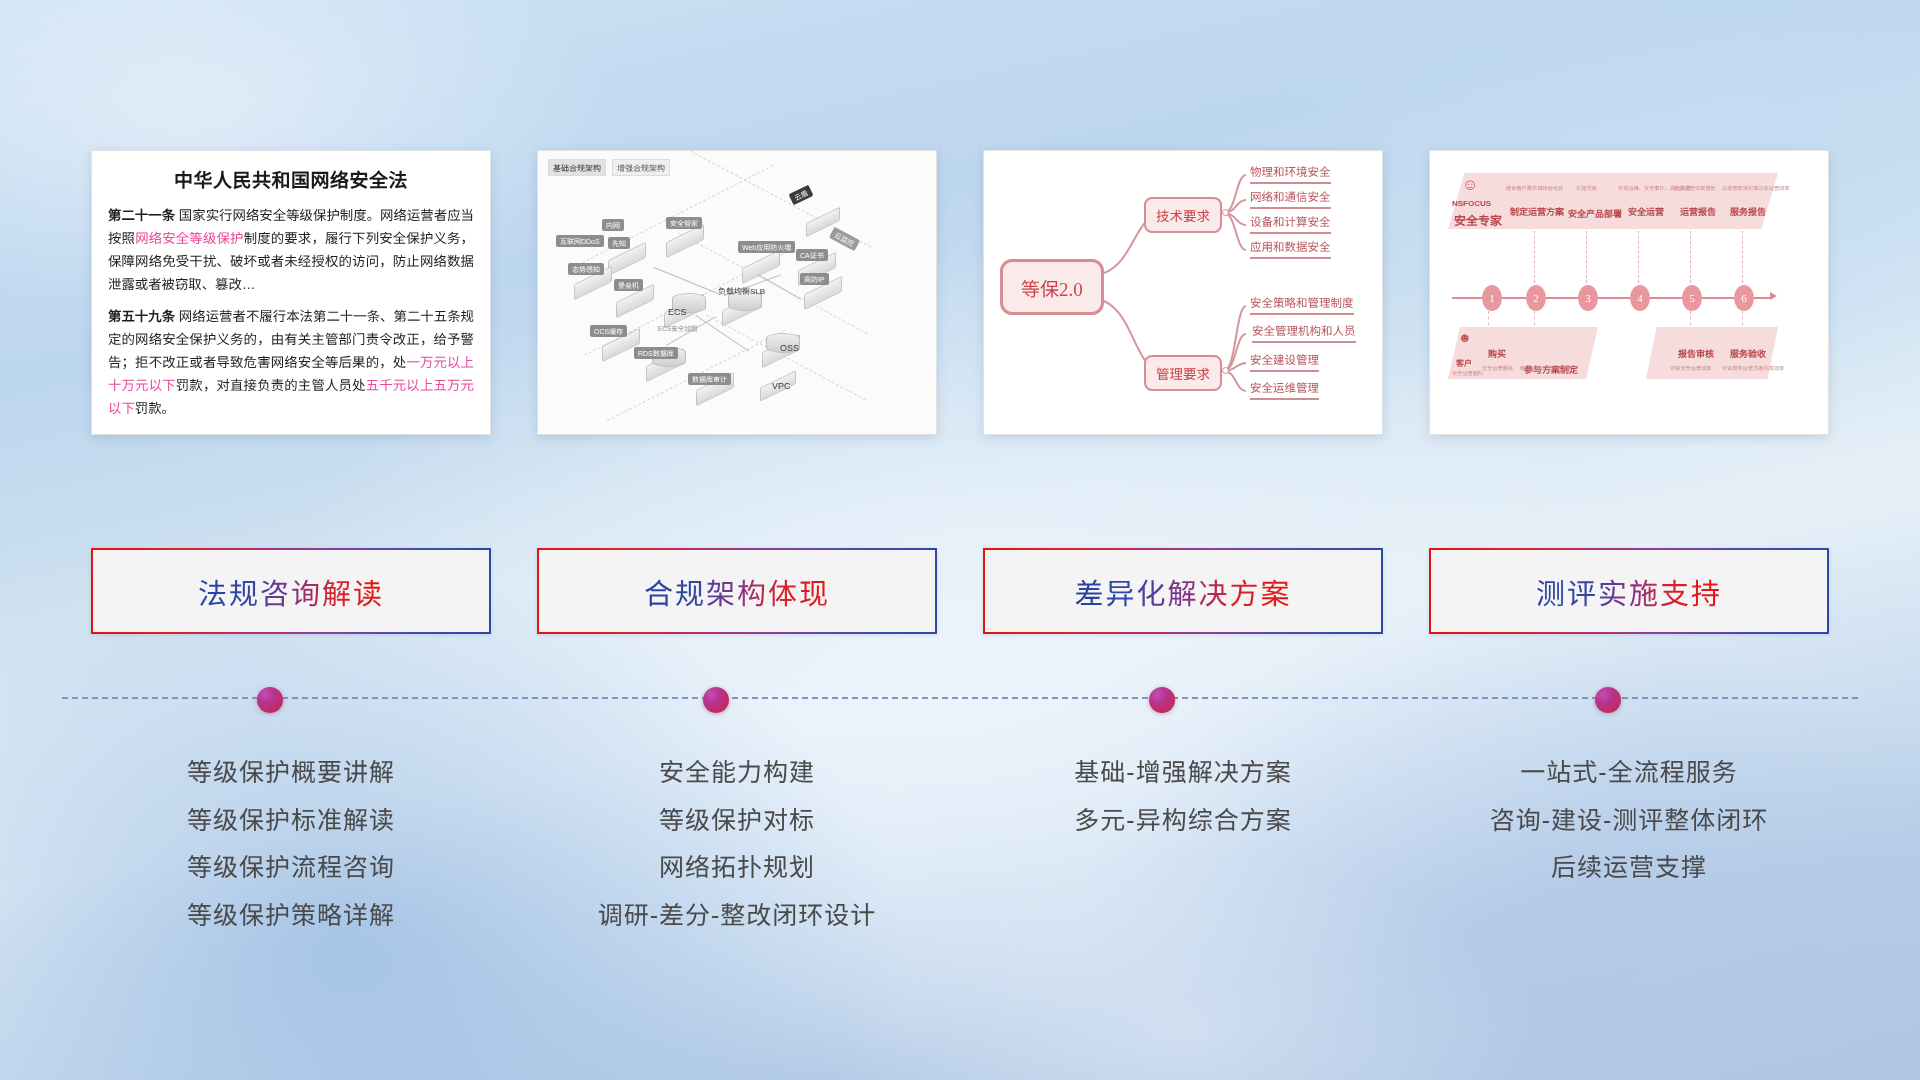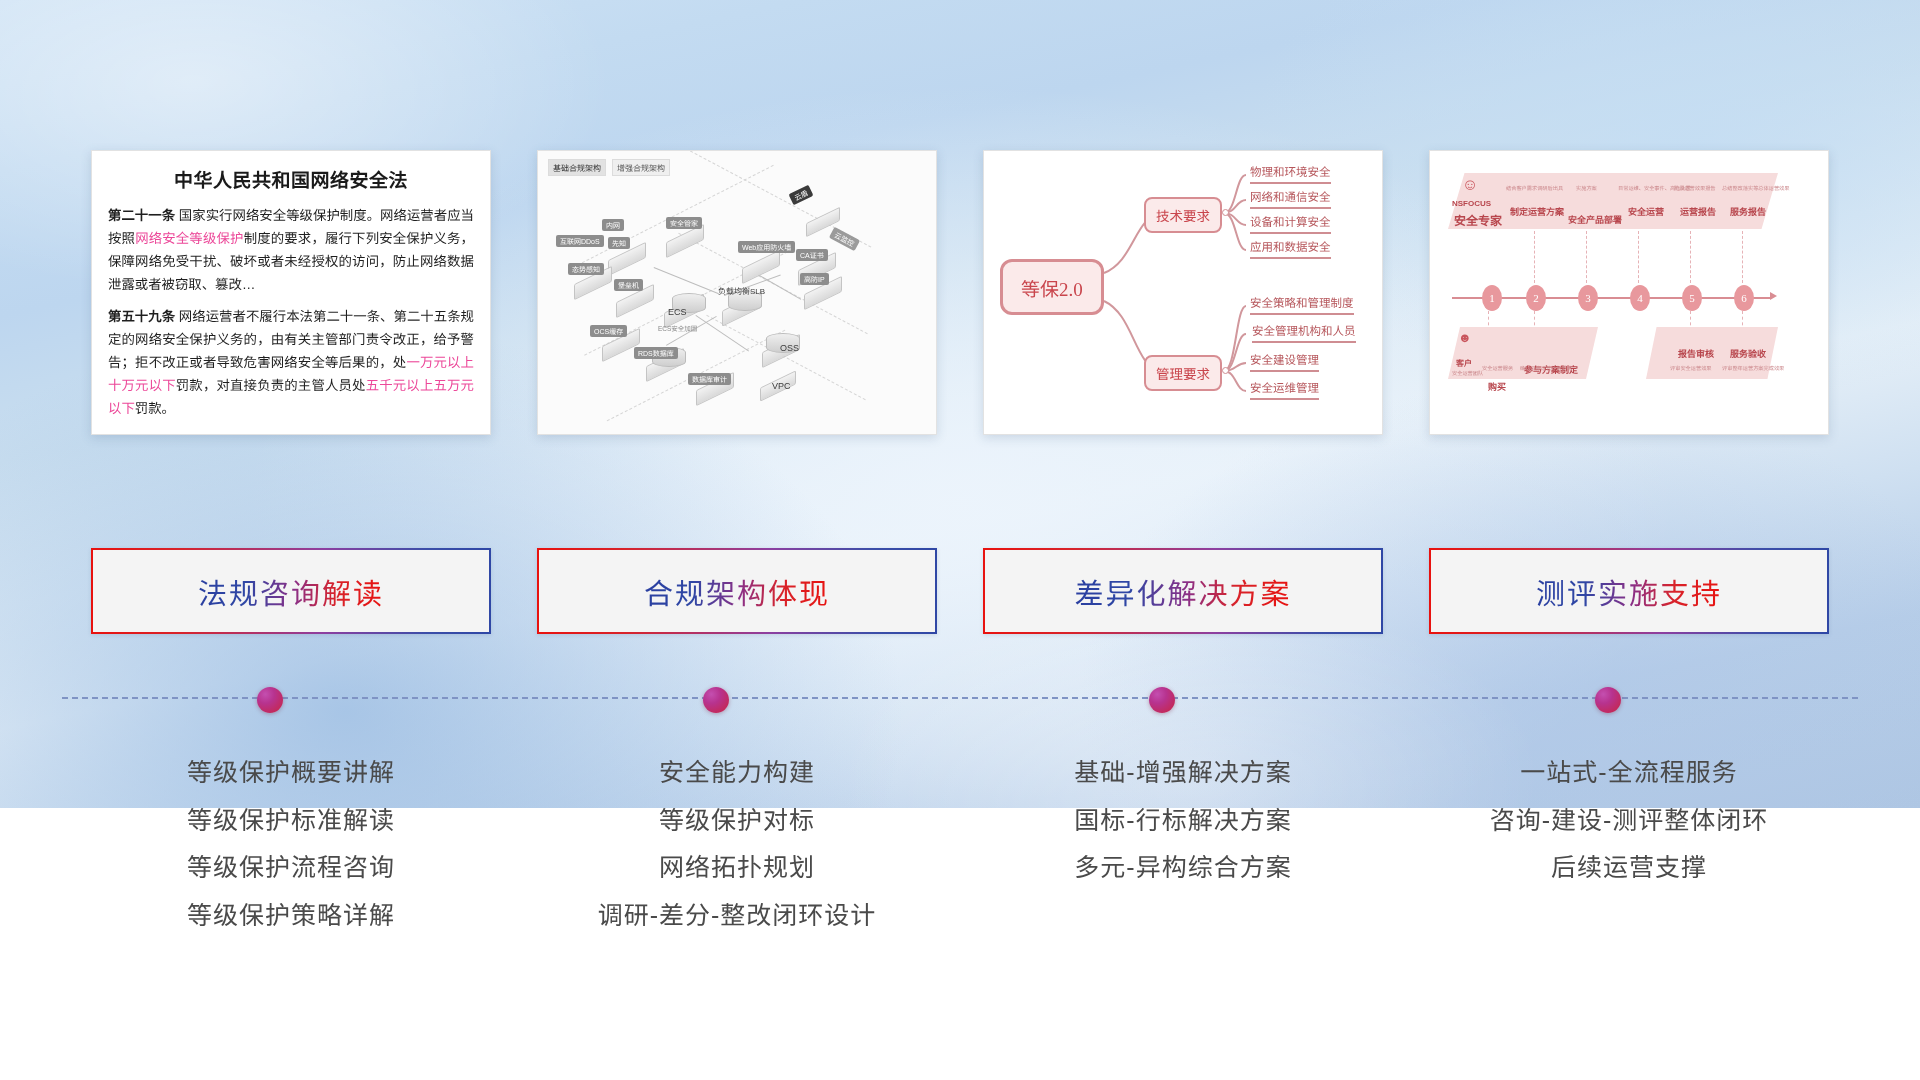--- a/index.html
+++ b/index.html
@@ -9,21 +9,21 @@
     width: 1920px;
     height: 1080px;
     overflow: hidden;
     font-family: "Liberation Sans", "DejaVu Sans", sans-serif;
   }
 
   
   #stage {
     position: relative;
     width: 1920px;
-    height: 808px;
+    height: 1080px;
     background:
       radial-gradient(ellipse 900px 620px at 18% 88%, rgba(150,185,225,0.75) 0%, rgba(150,185,225,0) 62%),
       radial-gradient(ellipse 760px 520px at 80% 86%, rgba(176,200,232,0.6) 0%, rgba(176,200,232,0) 60%),
       radial-gradient(ellipse 1100px 640px at 50% 62%, rgba(236,244,252,0.95) 0%, rgba(236,244,252,0) 65%),
       radial-gradient(ellipse 720px 420px at 88% 18%, rgba(196,221,243,0.85) 0%, rgba(196,221,243,0) 62%),
       linear-gradient(168deg,
         #cfe3f5 0%,
         #c3dbf1 14%,
         #bdd6ef 26%,
         #c9deef 38%,
@@ -367,21 +367,21 @@
     <div class="card road-card">
 
       <div class="band top"></div>
       <div class="rd-person" style="left:32px;top:26px;">☺</div>
       <div class="rd-title" style="left:22px;top:48px;font-size:8px;">NSFOCUS</div>
       <div class="rd-title" style="left:24px;top:60px;font-size:12px;">安全专家</div>
 
       <div class="rd-sub" style="left:76px;top:33px;">结合客户需求调研后出具</div>
       <div class="rd-title" style="left:80px;top:54px;">制定运营方案</div>
       <div class="rd-sub" style="left:146px;top:33px;">实施方案</div>
-      <div class="rd-title" style="left:138px;top:62px;">安全产品部署</div>
+      <div class="rd-title" style="left:138px;top:56px;">安全产品部署</div>
       <div class="rd-sub" style="left:188px;top:33px;">日常运维、安全事件、高危处置</div>
       <div class="rd-title" style="left:198px;top:54px;">安全运营</div>
       <div class="rd-sub" style="left:244px;top:33px;">阶段运营效果报告</div>
       <div class="rd-title" style="left:250px;top:54px;">运营报告</div>
       <div class="rd-sub" style="left:292px;top:33px;">总结整改落实等总体运营效果</div>
       <div class="rd-title" style="left:300px;top:54px;">服务报告</div>
 
       <div class="rd-tick" style="left:104px;top:80px;height:52px;"></div>
       <div class="rd-tick" style="left:156px;top:80px;height:52px;"></div>
       <div class="rd-tick" style="left:208px;top:80px;height:52px;"></div>
@@ -401,21 +401,21 @@
       <div class="rd-tick" style="left:58px;top:160px;height:20px;"></div>
       <div class="rd-tick" style="left:104px;top:160px;height:20px;"></div>
       <div class="rd-tick" style="left:260px;top:160px;height:20px;"></div>
       <div class="rd-tick" style="left:312px;top:160px;height:20px;"></div>
 
       <div class="band bl"></div>
       <div class="rd-person" style="left:28px;top:180px;font-size:13px;">☻</div>
       <div class="rd-title" style="left:26px;top:206px;font-size:8px;">客户</div>
       <div class="rd-sub" style="left:22px;top:218px;">安全运营团队</div>
 
-      <div class="rd-title" style="left:58px;top:196px;margin-top:33px;">购买</div>
+      <div class="rd-title" style="left:58px;top:196px;">购买</div>
       <div class="rd-sub" style="left:52px;top:213px;">安全运营服务</div>
       <div class="rd-title" style="left:94px;top:196px;margin-top:16px;">参与方案制定</div>
       <div class="rd-sub" style="left:90px;top:213px;">确认具体运营计划要求</div>
 
       <div class="band br"></div>
       <div class="rd-title" style="left:248px;top:196px;">报告审核</div>
       <div class="rd-sub" style="left:240px;top:213px;">评审安全运营效果</div>
       <div class="rd-title" style="left:300px;top:196px;">服务验收</div>
       <div class="rd-sub" style="left:292px;top:213px;">评审整年运营方案完成效果</div>
     </div>
@@ -454,21 +454,20 @@
 
     <div class="list-col">
       <div class="list-item">安全能力构建</div>
       <div class="list-item">等级保护对标</div>
       <div class="list-item">网络拓扑规划</div>
       <div class="list-item">调研-差分-整改闭环设计</div>
     </div>
 
     <div class="list-col">
       <div class="list-item">基础-增强解决方案</div>
-      <div class="list-item">国标-行标解决方案</div>
       <div class="list-item">多元-异构综合方案</div>
     </div>
 
     <div class="list-col">
       <div class="list-item">一站式-全流程服务</div>
       <div class="list-item">咨询-建设-测评整体闭环</div>
       <div class="list-item">后续运营支撑</div>
     </div>
   </div>
 

